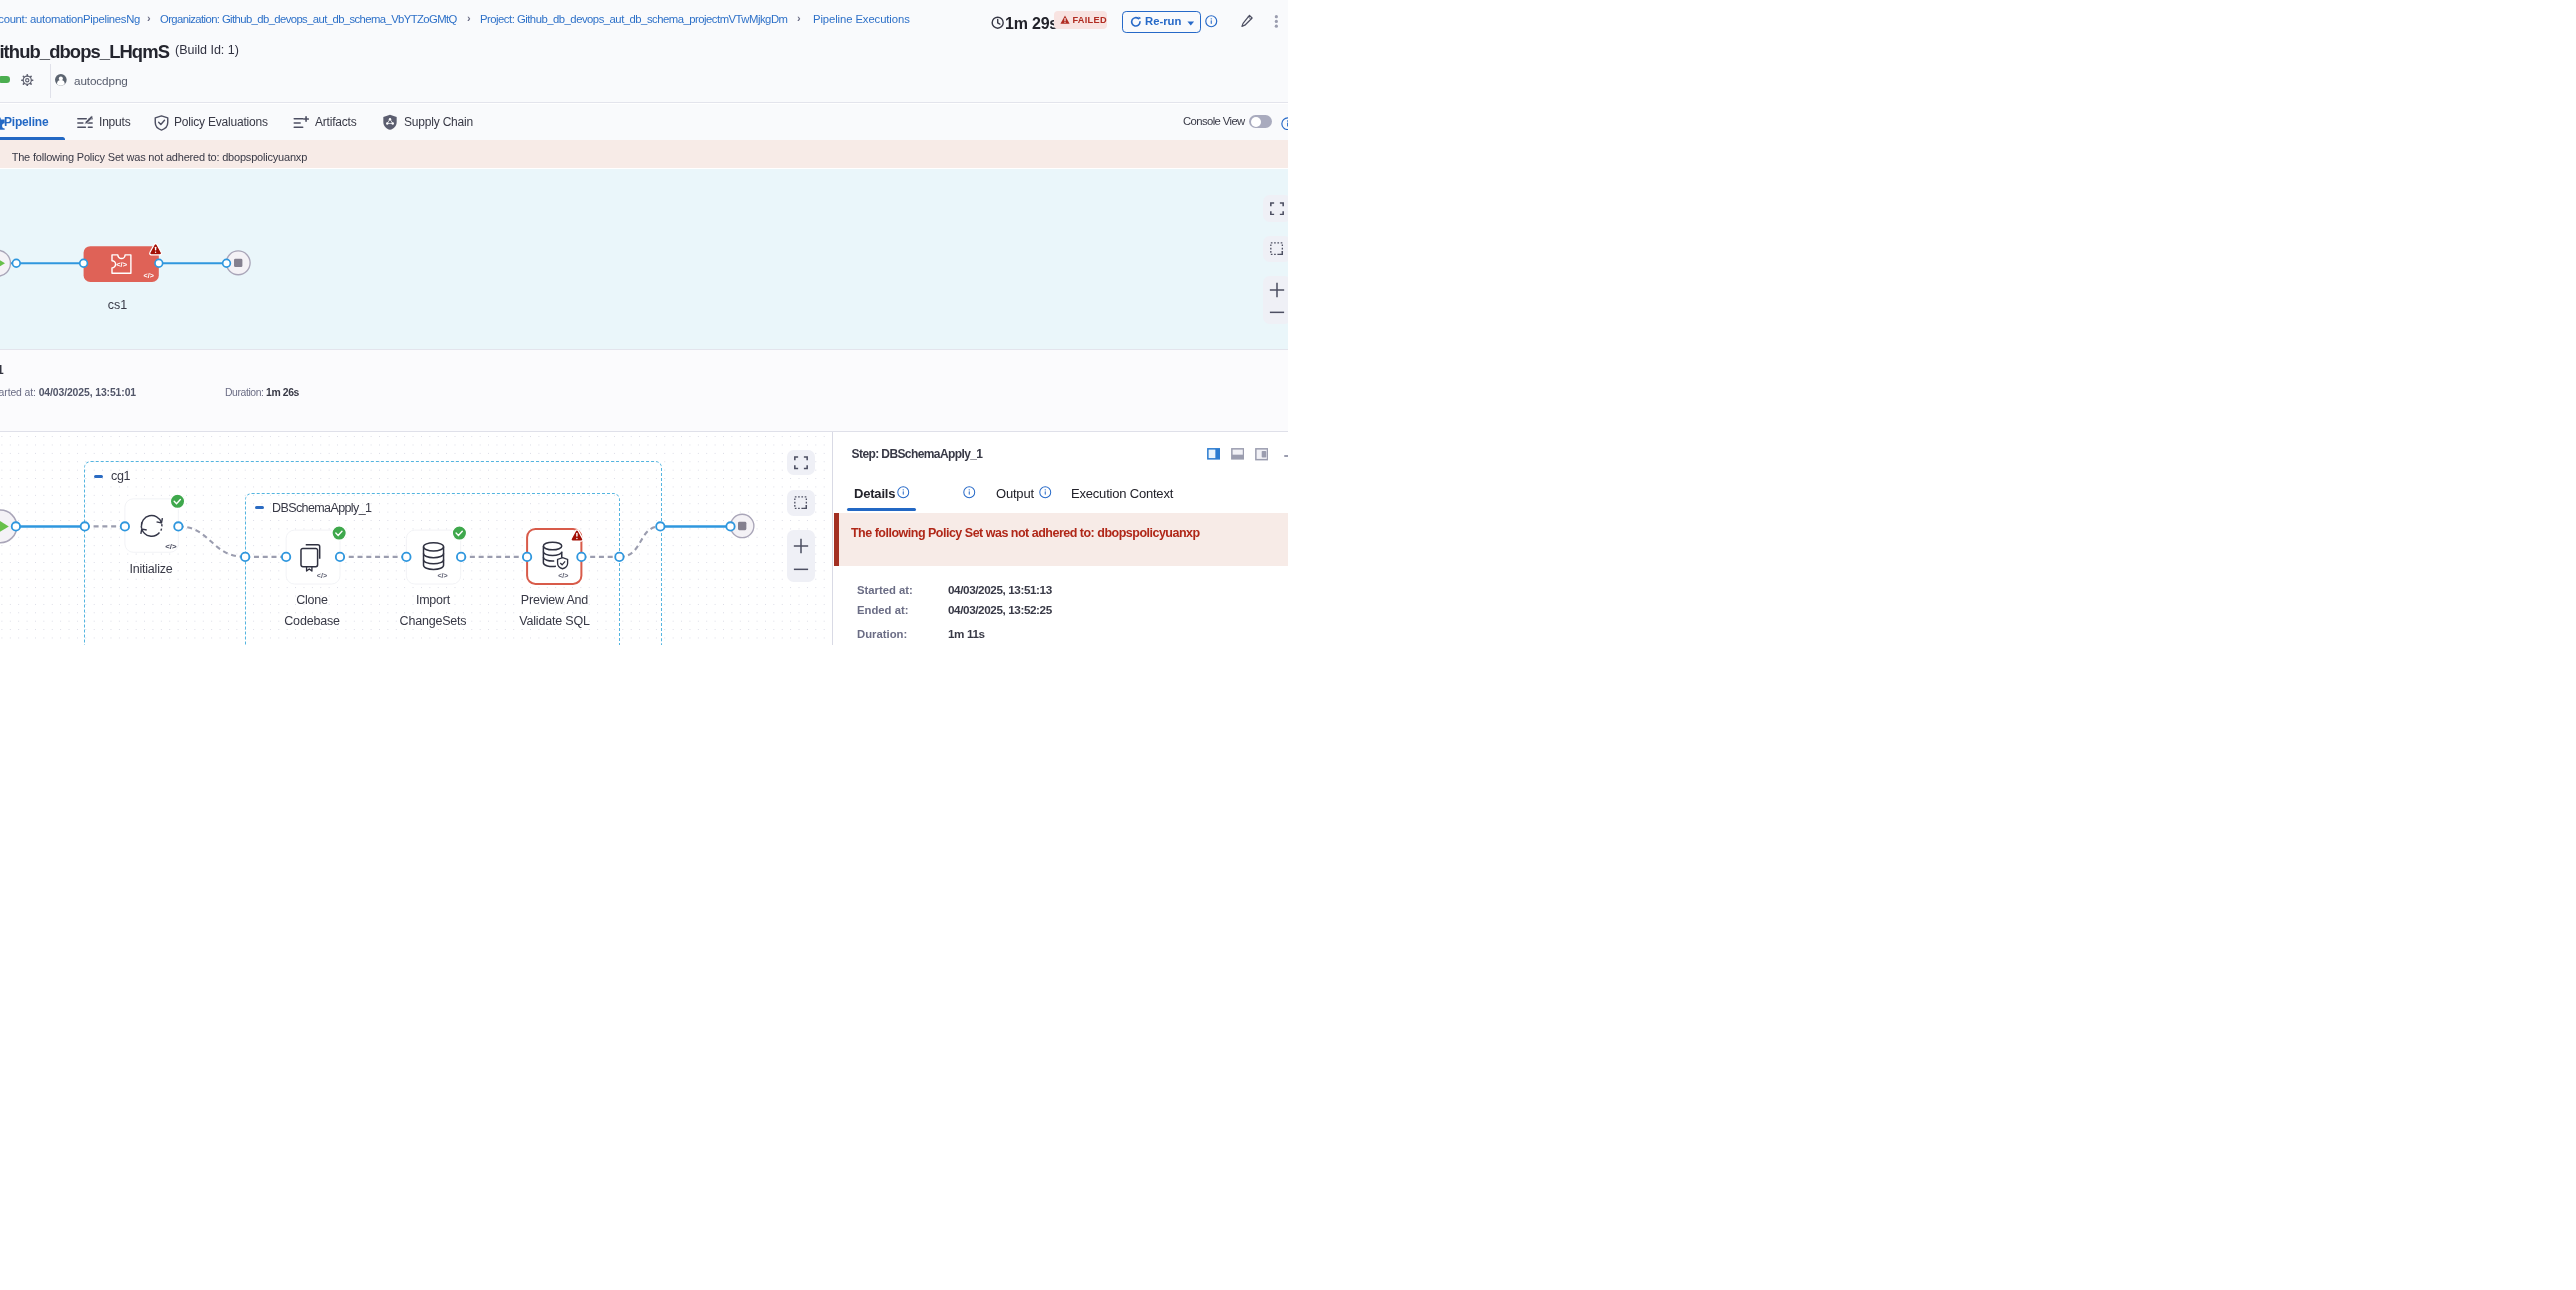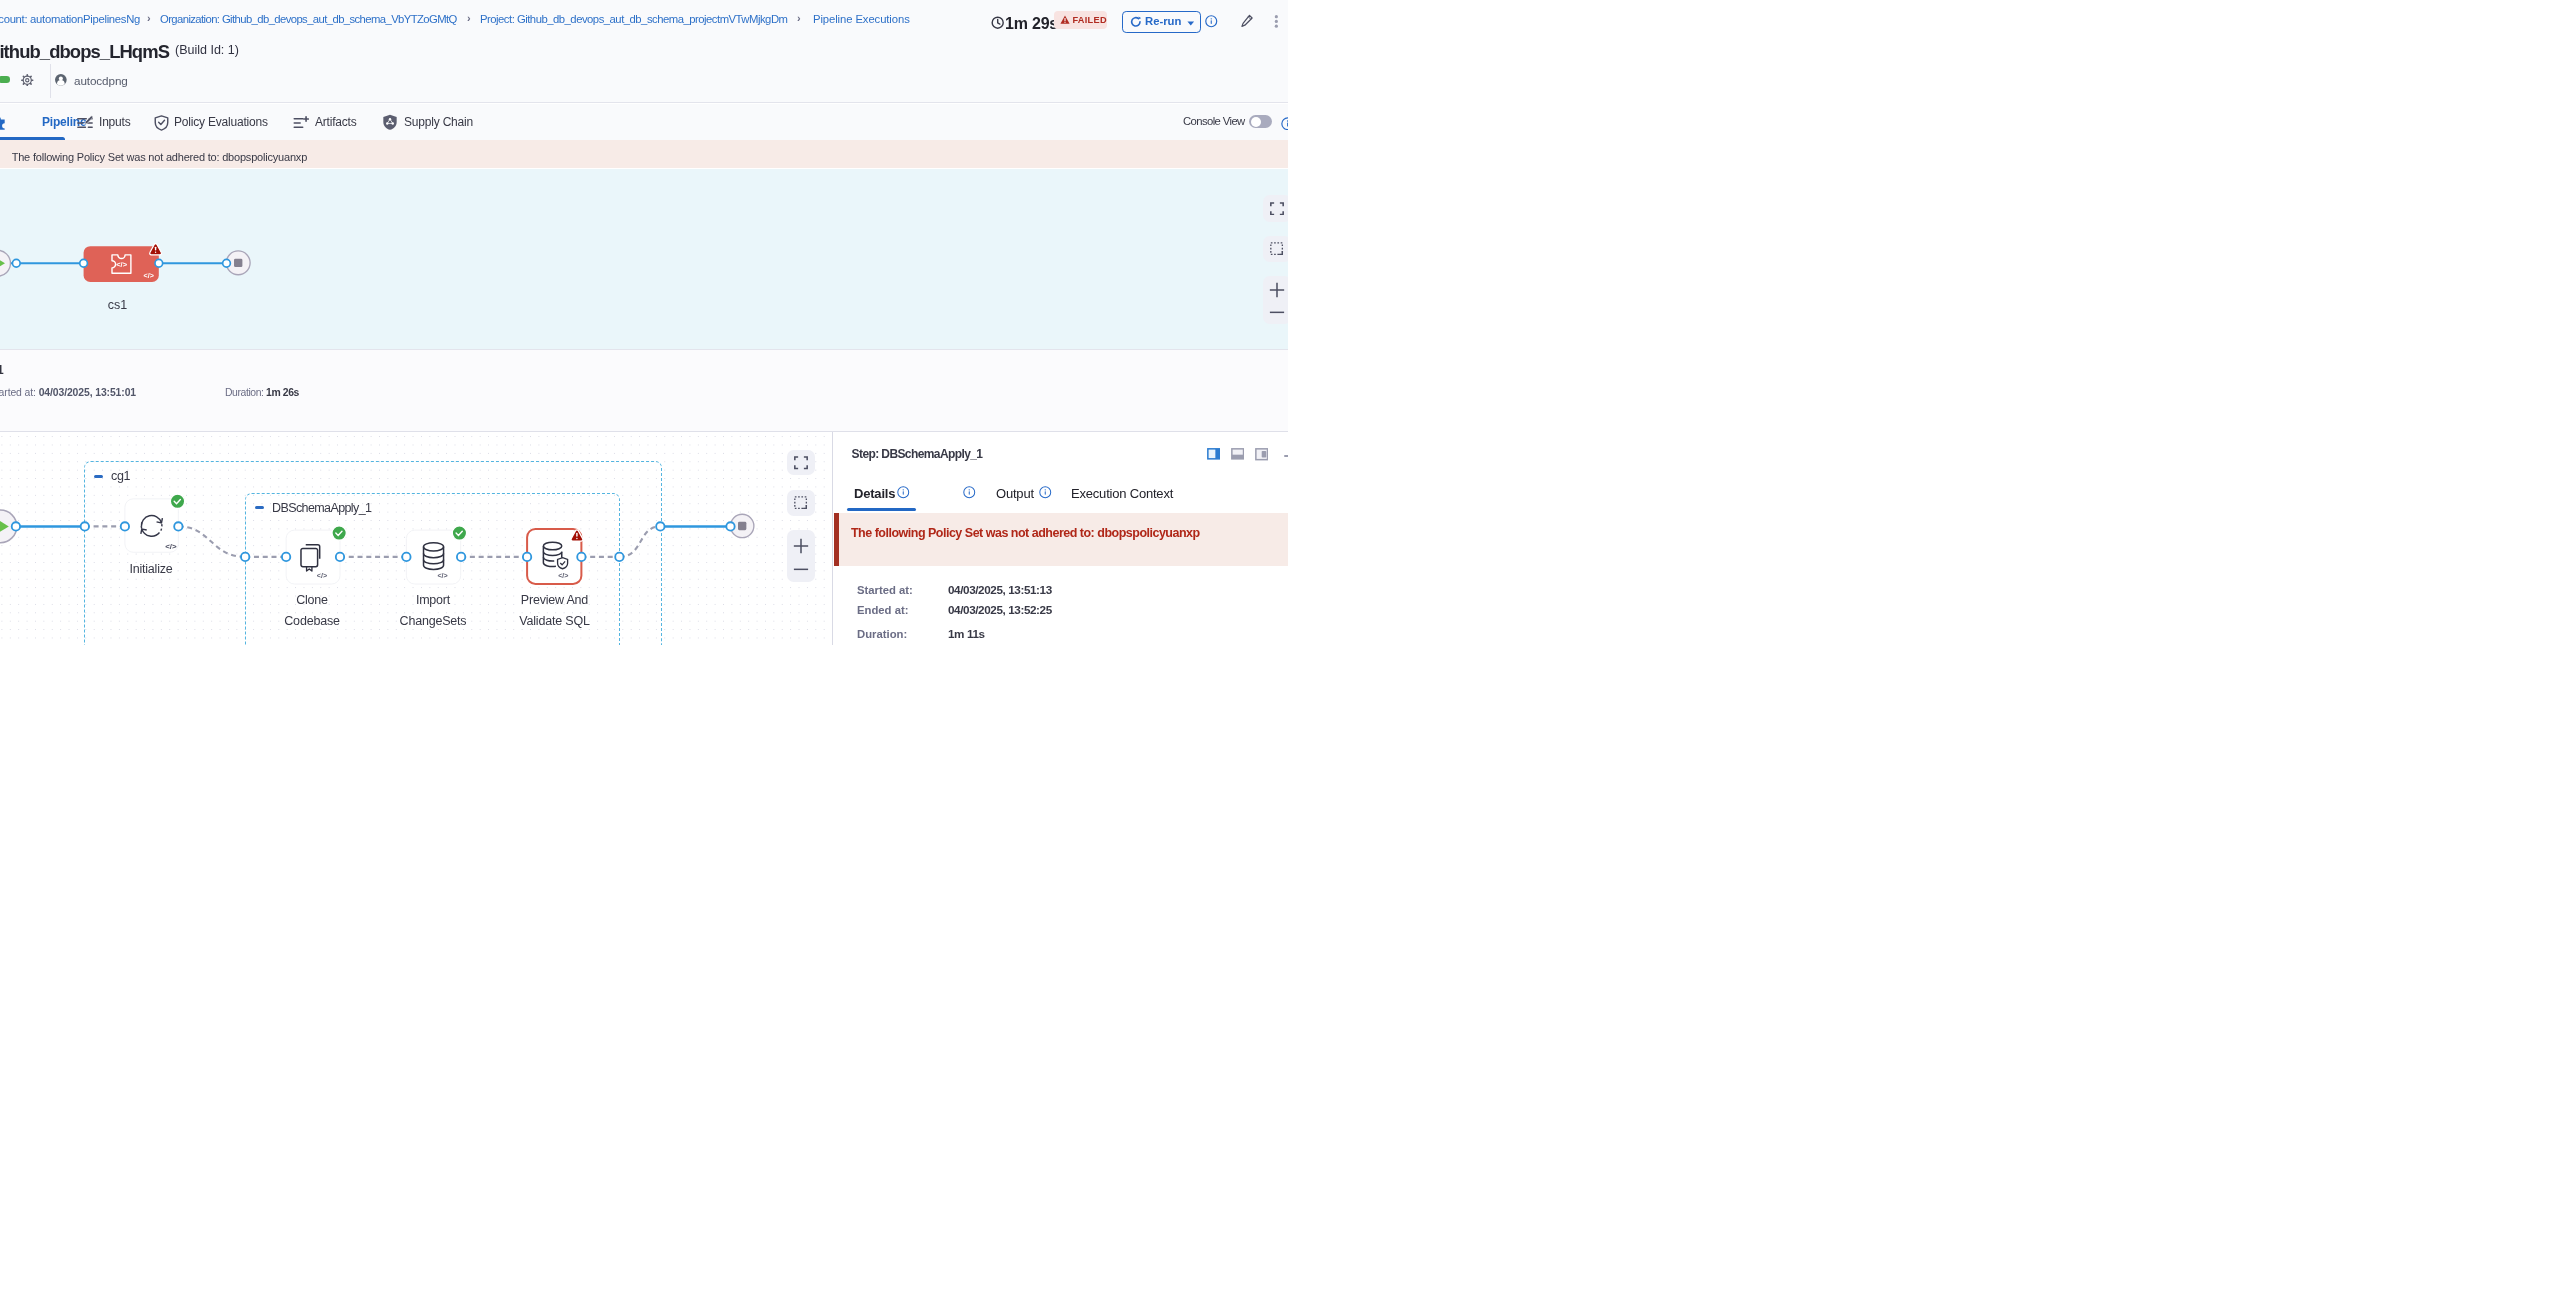--- a/index.html
+++ b/index.html
@@ -146,21 +146,21 @@
         <path d="M2.4 11.9 a4.6 4.6 0 0 1 9.2 0 A7 7 0 0 1 7 14 A7 7 0 0 1 2.4 11.9 Z" fill="#fff"></path>
       </svg>
       <span id="autocd">autocdpng</span>
     </div>
   </div>
 
   <div id="tabbar">
     <svg class="abs" style="left:-9.2px; top:10px;" width="16.7" height="16.7" viewBox="0 0 20 20">
       <path d="M1 6.5 h4.6 a3.1 3.1 0 1 1 6.2 0 H16.4 v4.6 a3.1 3.1 0 1 0 0 6.2 V19 H1 Z" fill="#2368C4"></path>
     </svg>
-    <span class="tabtxt" style="left:4px; color:#2368C4; font-weight:700;padding-left:38px;">Pipeline</span>
+    <span class="tabtxt" style="left:4px; color:#2368C4; font-weight:700;">Pipeline</span>
     <div id="tab-underline"></div>
     <svg class="abs" style="left:77px; top:11px;" width="16" height="16" viewBox="0 0 19 19">
       <path d="M1 4.5 h10 M14 4.5 h4" stroke="#4D4F62" stroke-width="1.8" stroke-linecap="round"></path>
       <path d="M1 9.5 h6 M10.5 9.5 h7.5" stroke="#4D4F62" stroke-width="1.8" stroke-linecap="round"></path>
       <path d="M1 14.5 h9 M13.5 14.5 h4.5" stroke="#4D4F62" stroke-width="1.8" stroke-linecap="round"></path>
       <path d="M16.5 1.5 L10 8 l-1 3 3-1 6.5-6.5 a1.4 1.4 0 0 0 -2-2z" fill="#4D4F62" stroke="#F9FAFC" stroke-width="0.8"></path>
     </svg>
     <span class="tabtxt" style="left:99px;">Inputs</span>
     <svg class="abs" style="left:154px; top:11px;" width="15" height="16" viewBox="0 0 18 19">
       <path d="M9 1 L16.5 3.4 V9 c0 4.6-3.2 7.6-7.5 9 C4.7 16.6 1.5 13.6 1.5 9 V3.4 Z" fill="none" stroke="#4D4F62" stroke-width="1.7" stroke-linejoin="round"></path>

